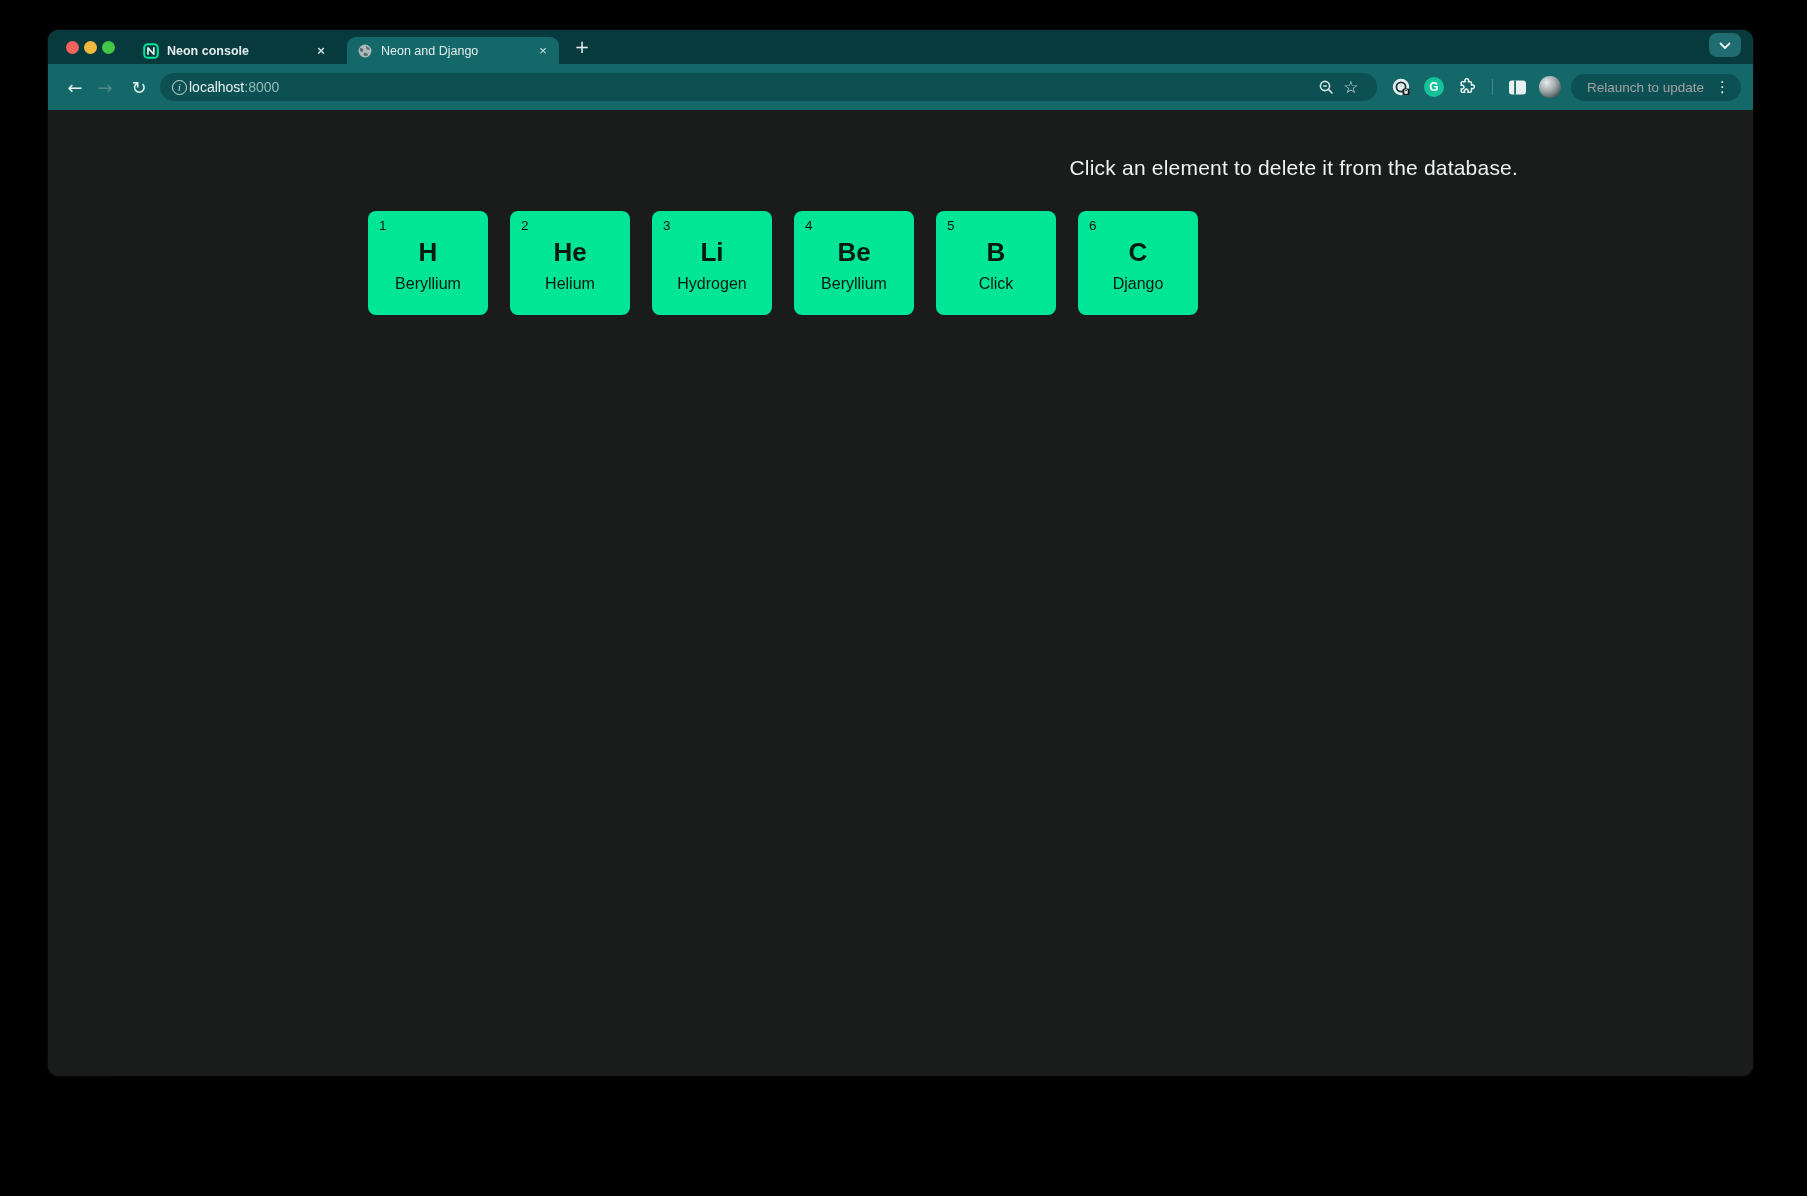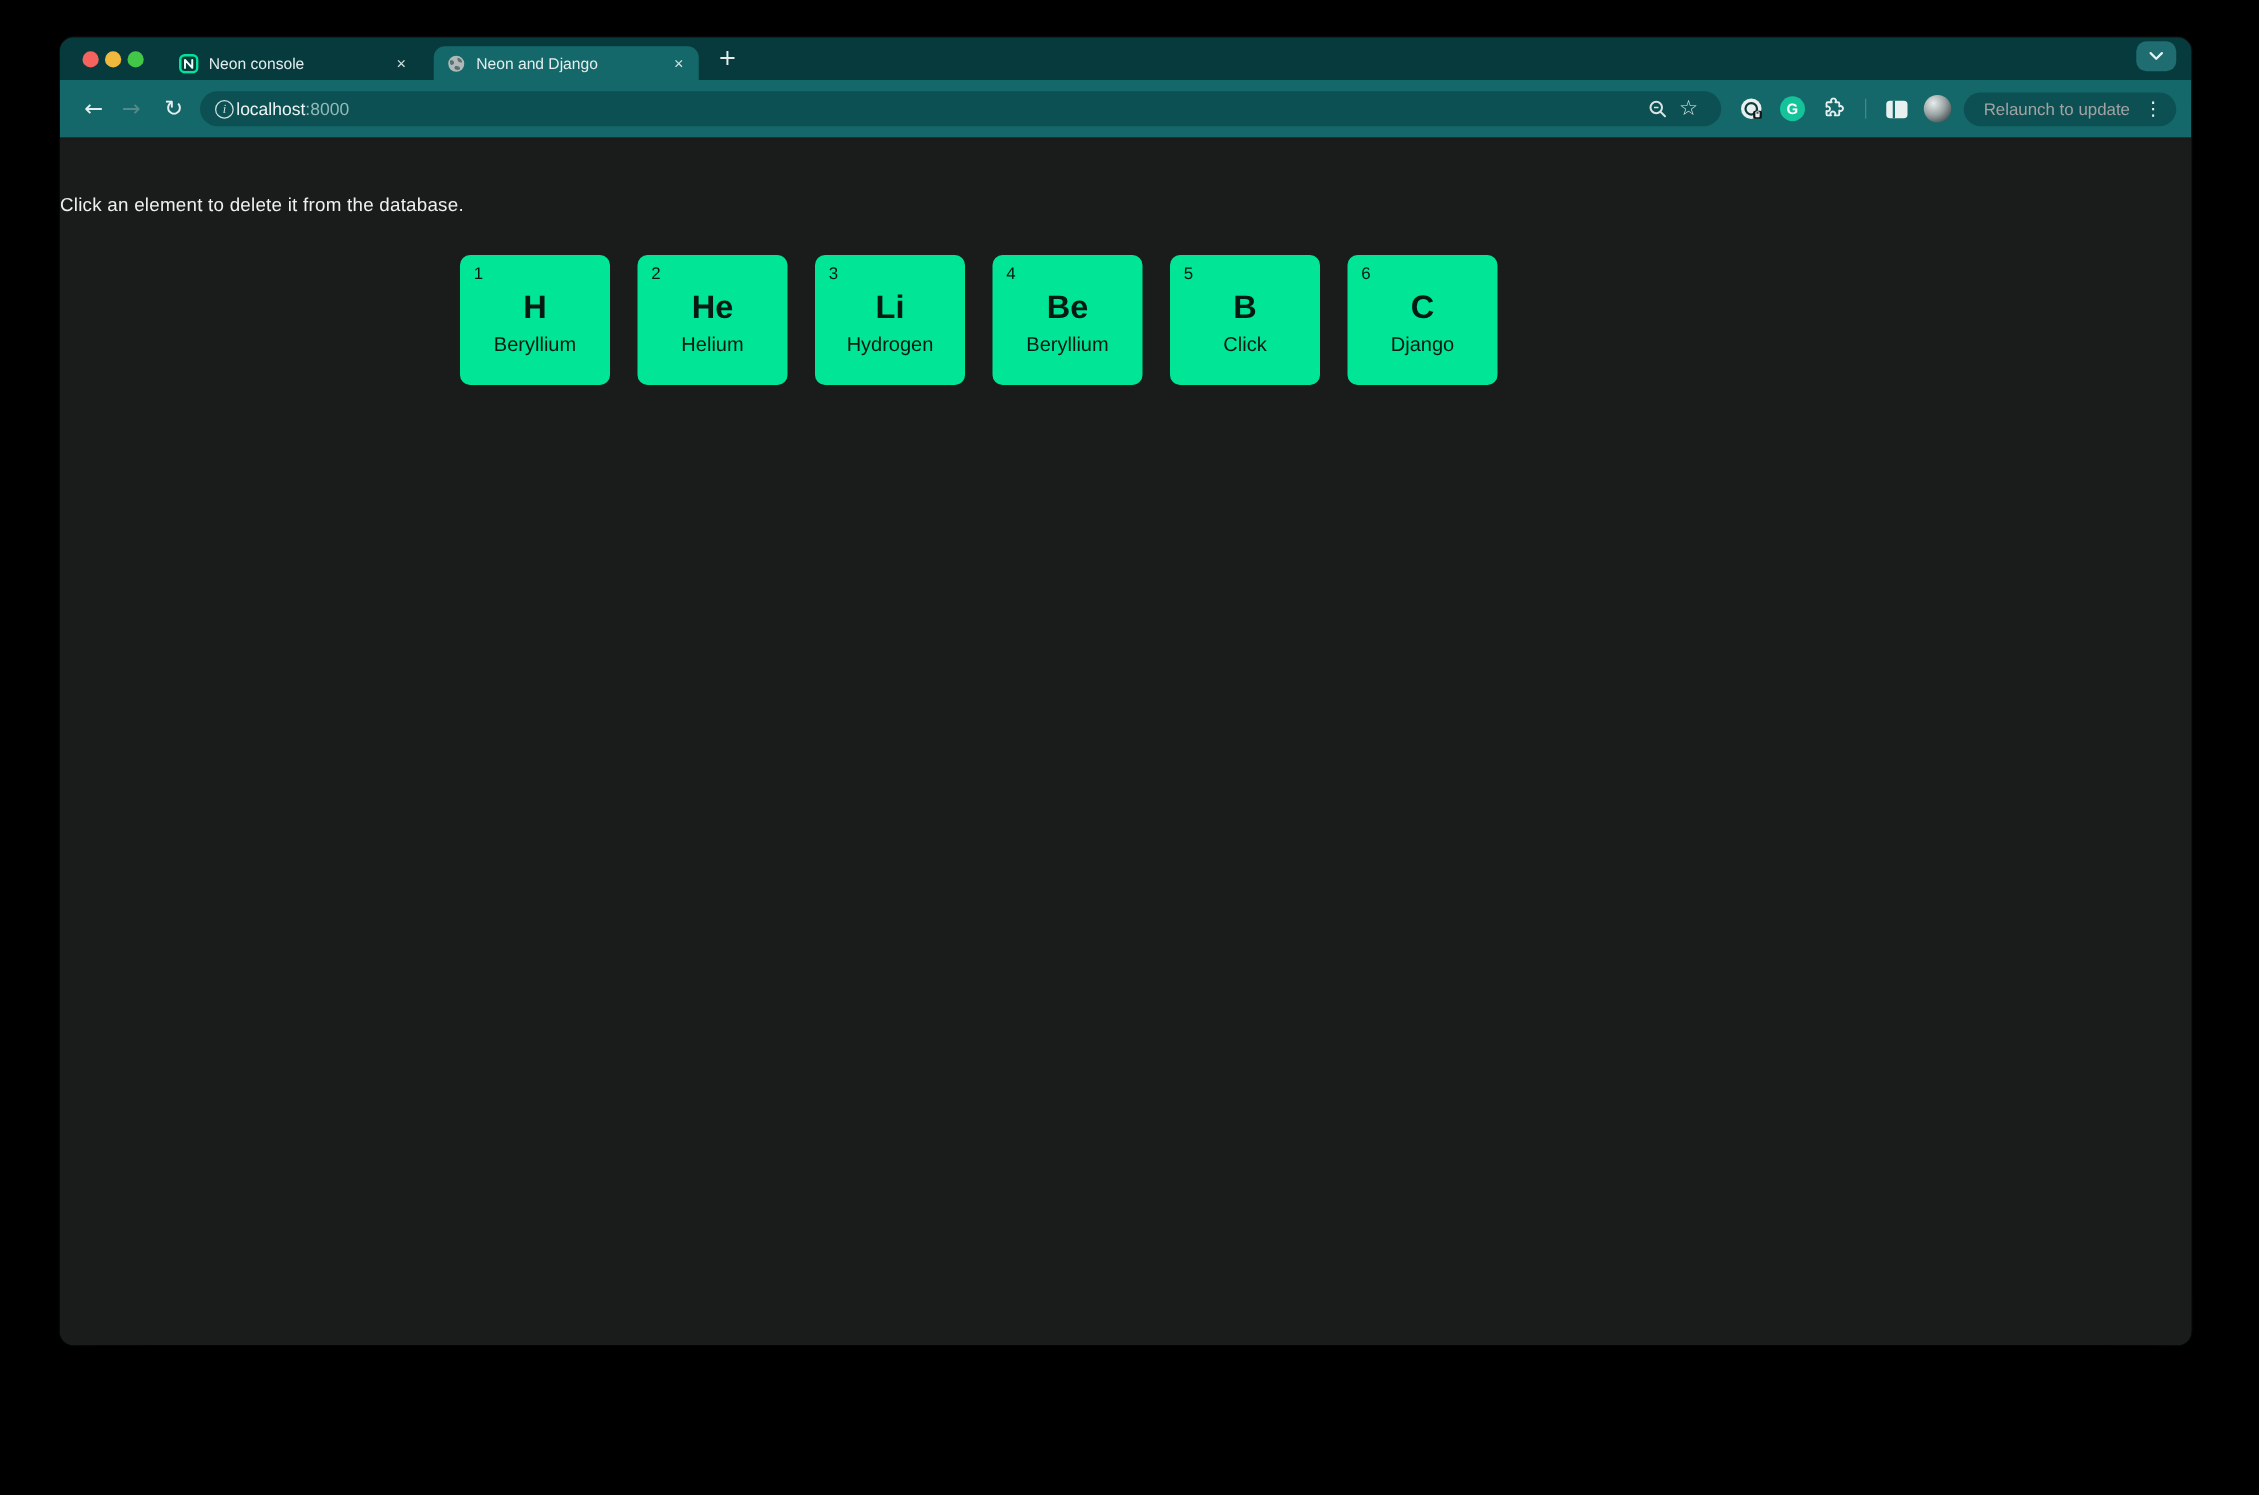--- a/index.html
+++ b/index.html
@@ -21,21 +21,21 @@
   .light { width: 13px; height: 13px; border-radius: 50%; }
   .light.red { background: #f4635d; }
   .light.yellow { background: #f0b93d; }
   .light.green { background: #43c748; }
 
   .tab {
     height: 27px; display: flex; align-items: center; gap: 8px;
     padding: 0 8px 0 10px; font-size: 12.5px; color: #e3eded;
     border-radius: 9px 9px 0 0; position: relative;
   }
-  .tab.inactive { width: 204px; margin-left: 18px; background: transparent; }
+  .tab.inactive { width: 204px; margin-left: 18px; background: transparent; font-weight: bold; }
   .tab.active { width: 212px; margin-left: 10px; background: #156869; }
   .tab-title { flex: 1; white-space: nowrap; overflow: hidden; }
   .tab-close { font-size: 13px; color: #cfe0e0; width: 16px; height: 16px; line-height: 15px; text-align: center; border-radius: 4px; cursor: pointer; }
   .favicon { width: 16px; height: 16px; flex: 0 0 16px; }
 
   .newtab { width: 26px; height: 26px; margin: 0 0 3px 10px; border-radius: 50%; color: #e3eded;
     font-size: 18px; line-height: 24px; text-align: center; cursor: pointer; }
   .strip-spacer { flex: 1; }
   .tabsearch { width: 32px; height: 24px; margin: 0 12px 5px 0; border-radius: 8px; background: #1f6d70;
     display: flex; align-items: center; justify-content: center; cursor: pointer; align-self: center; }
@@ -69,21 +69,21 @@
     cursor: pointer; }
 
   .relaunch { height: 27px; margin-left: 6px; background: #0d5053; border-radius: 14px; display: flex;
     align-items: center; padding: 0 9px 0 16px; gap: 9px; cursor: pointer; }
   .relaunch-label { font-size: 13.5px; color: #a3a3a3; white-space: nowrap; }
   .kebab { font-size: 15px; color: #eef5f5; line-height: 1; padding: 0 2px; cursor: pointer; }
 
   
   .page { flex: 1; background: #1a1b1b; overflow: hidden; }
   .content { width: 1470px; }
-  .heading { margin-top: 46px; text-align: left; color: #eef1f1; font-size: 15px; font-weight: 500; letter-spacing: 0.2px; }
+  .heading { margin-top: 46px; text-align: right; color: #eef1f1; font-size: 21px; font-weight: 500; letter-spacing: 0.2px; }
   .cards { display: flex; justify-content: center; gap: 22px; margin-top: 31px; }
   .card { width: 120px; height: 104px; background: #00e596; border-radius: 8px; position: relative;
     color: #041a12; cursor: pointer; }
   .card .num { position: absolute; top: 7px; left: 11px; font-size: 13.5px; }
   .card .sym { text-align: center; margin-top: 28px; font-size: 26px; font-weight: bold; line-height: 1; }
   .card .name { text-align: center; margin-top: 9px; font-size: 16px; line-height: 1.2; }
 </style>
 </head>
 <body>
 

